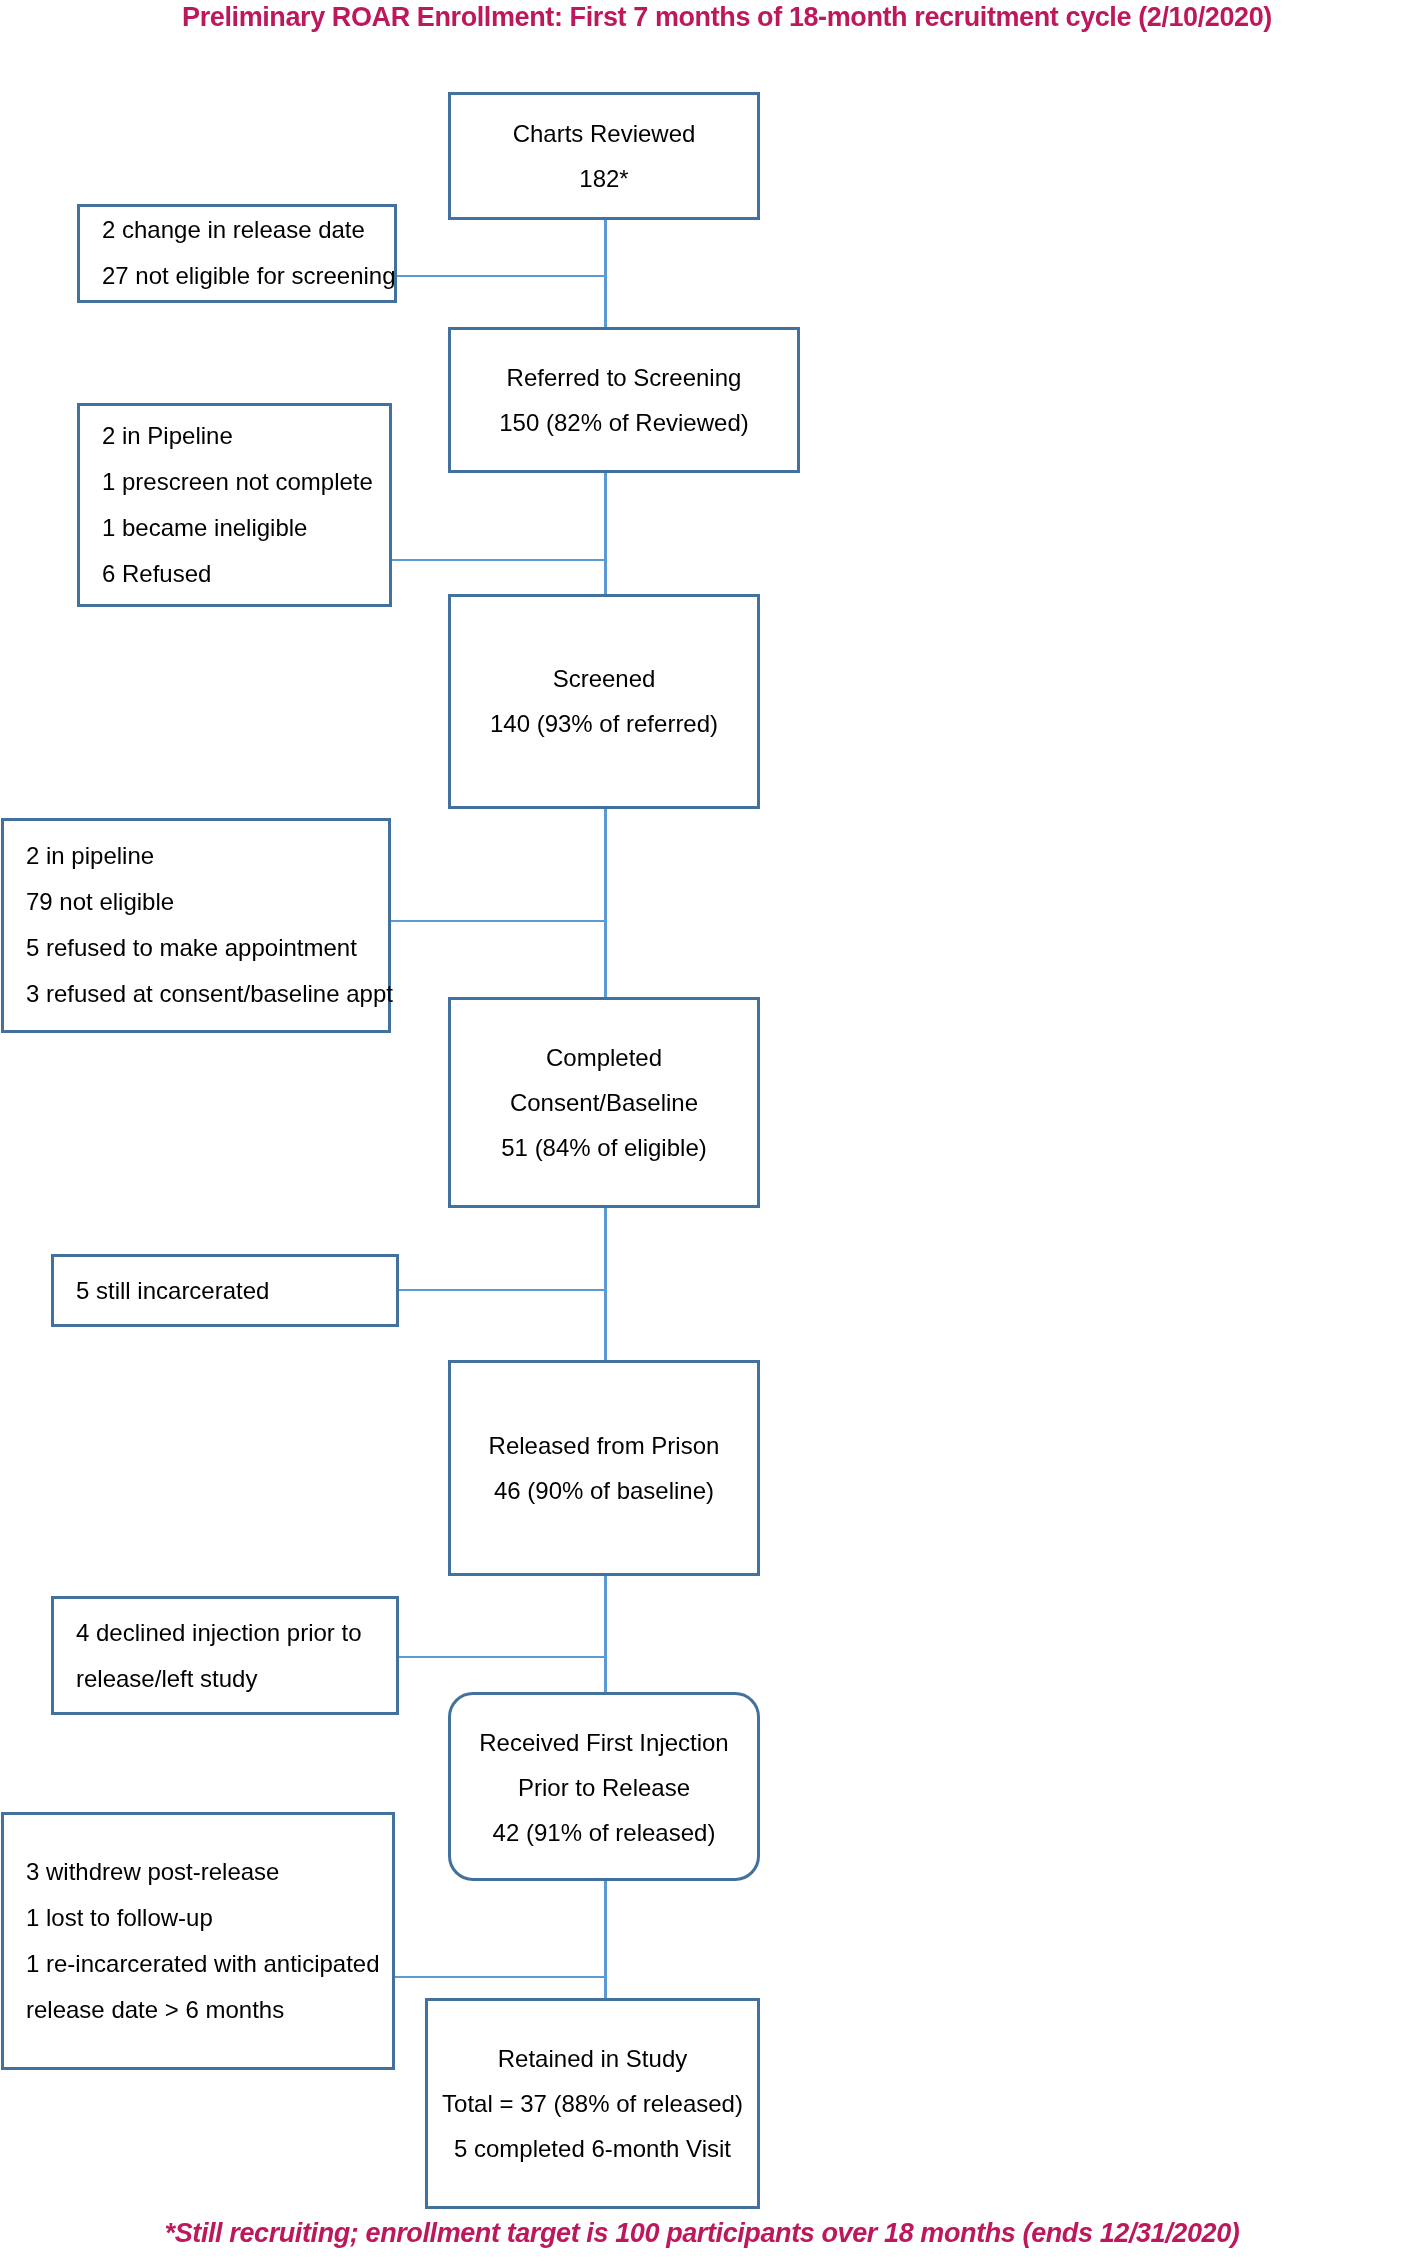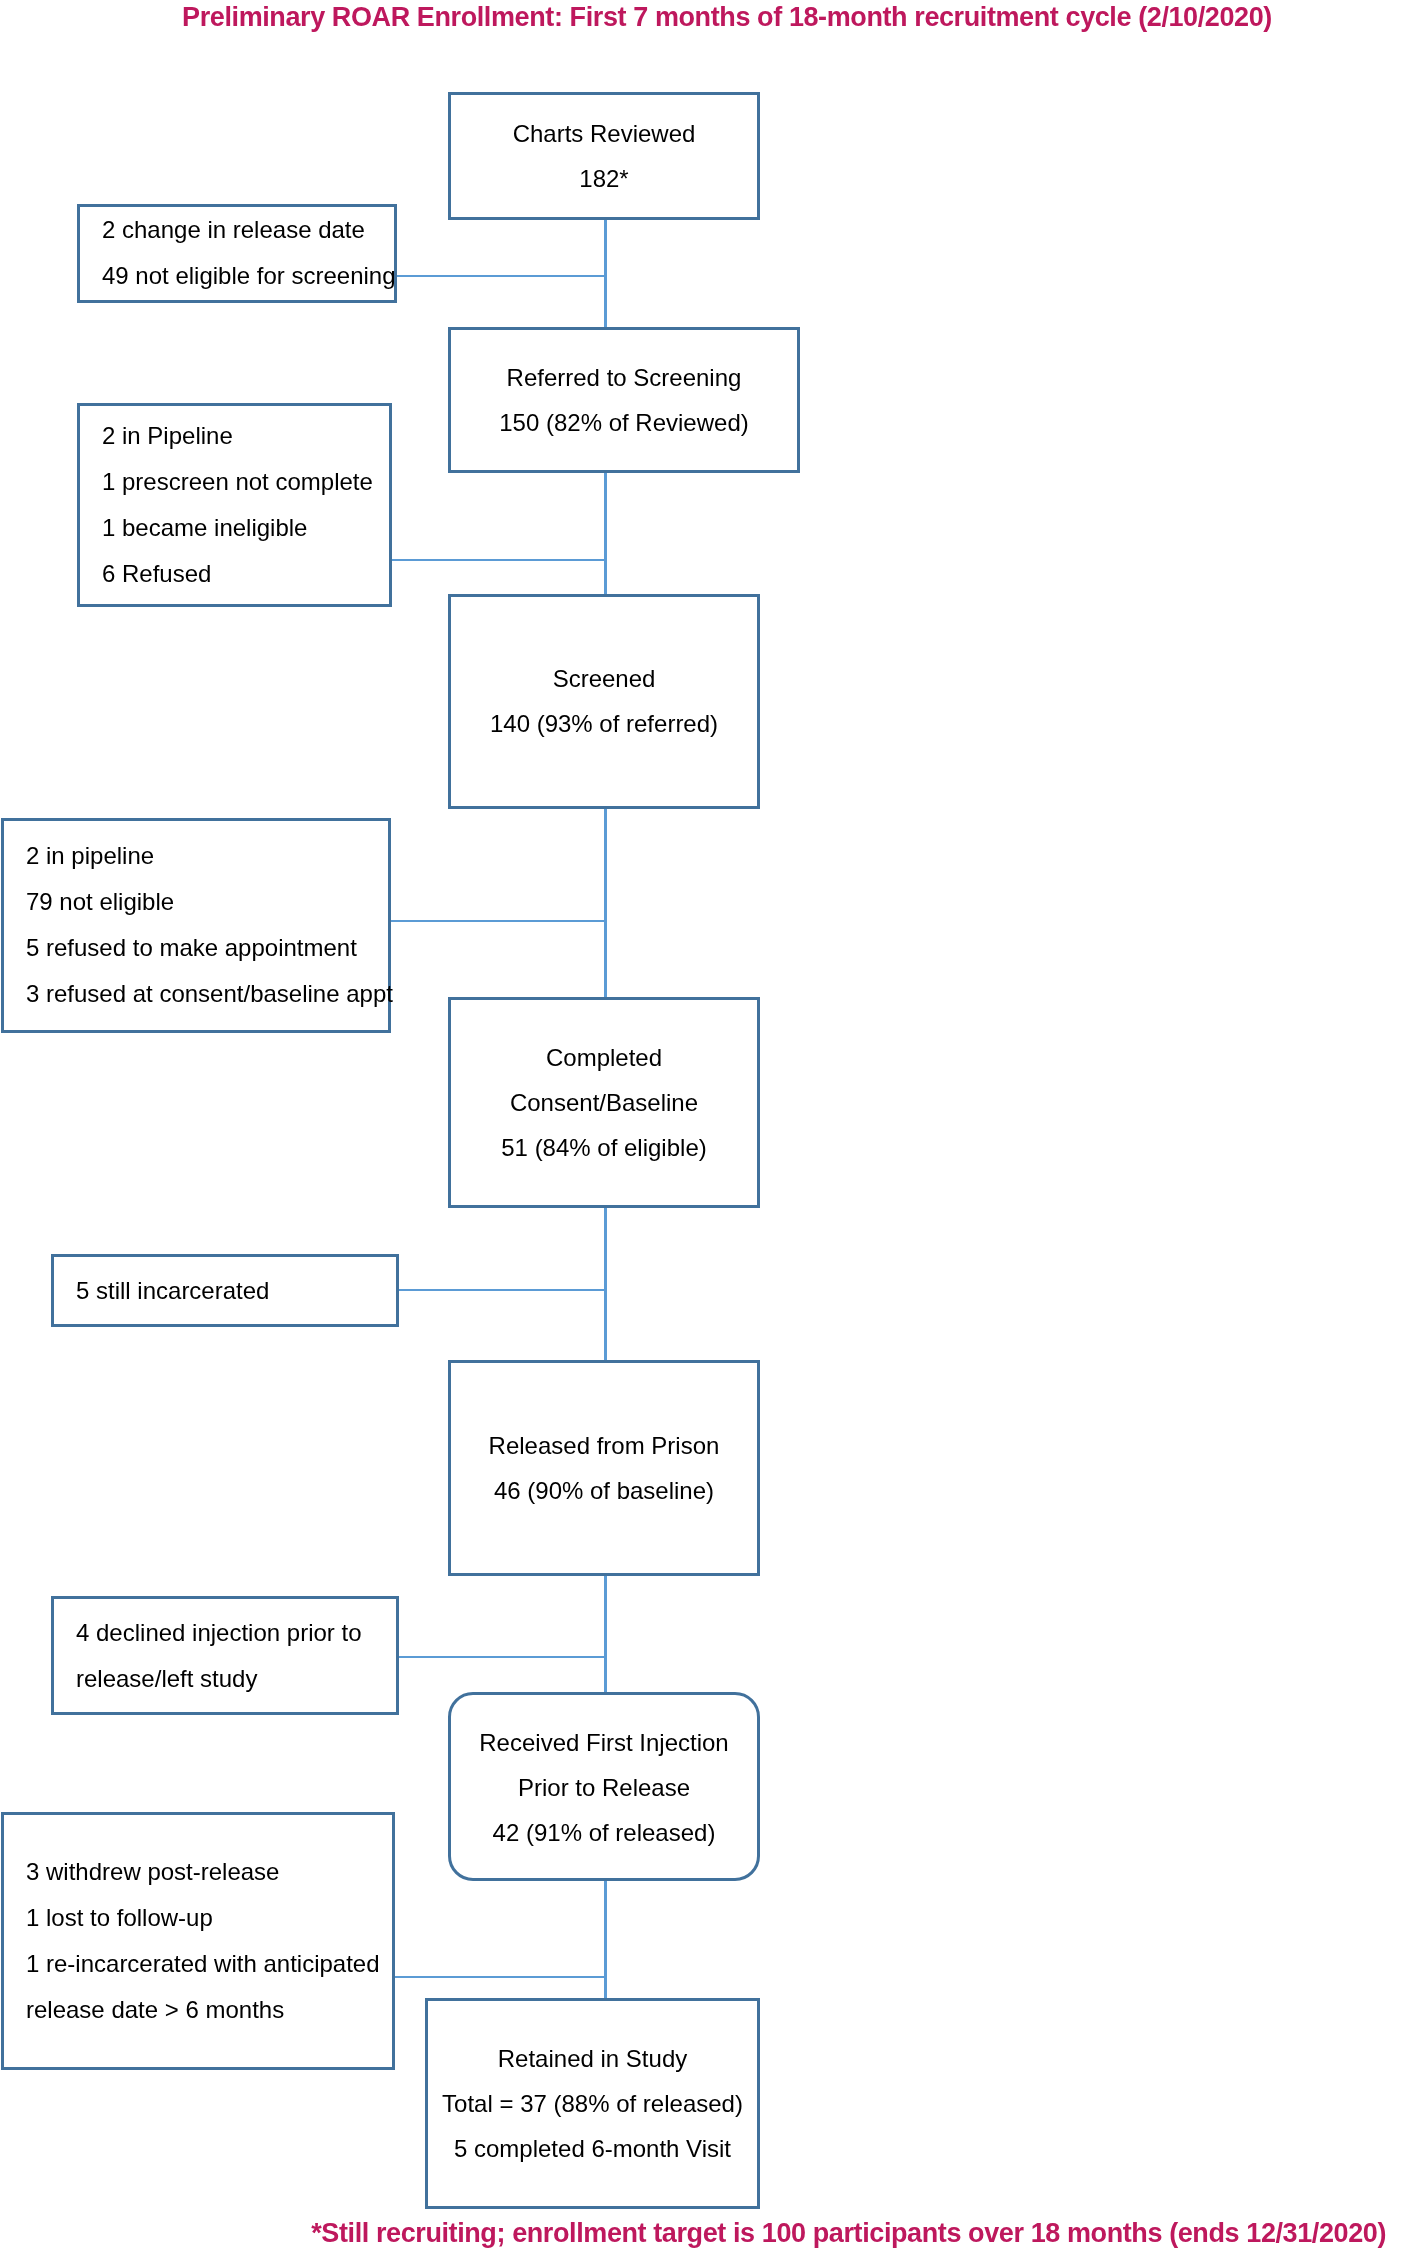--- a/index.html
+++ b/index.html
@@ -23,21 +23,21 @@
   .head-text {
     position: absolute;
     font-weight: bold;
     font-size: 27px;
     letter-spacing: -0.4px;
     white-space: nowrap;
     color: #be185d;
     padding-left: 18px;
   }
   #title  { left: 0; top: 2px;  width: 1418px; text-align: center; }
-  #footnote { left: 0; top: 2218px; width: 1368px; text-align: right; }
+  #footnote { left: 0; top: 2218px; width: 1368px; text-align: center; font-style: italic; }
 
   
   .box {
     position: absolute;
     box-sizing: border-box;
     border: 3px solid #41719C;
     background: #ffffff;
     z-index: 3;
   }
   .box .lines {
@@ -142,21 +142,21 @@
     <div class="lines">
       <div class="line">Retained in Study</div>
       <div class="line">Total = 37 (88% of released)</div>
       <div class="line">5 completed 6-month Visit</div>
     </div>
   </div>
 
   <div class="box left" style="left: 77px; top: 203.7px; width: 320px; height: 98.94px;">
     <div class="lines">
       <div class="line">2 change in release date</div>
-      <div class="line">49 not eligible for screening</div>
+      <div class="line">27 not eligible for screening</div>
     </div>
   </div>
 
   <div class="box left" style="left: 77px; top: 403.035px; width: 315px; height: 203.7px;">
     <div class="lines">
       <div class="line">2 in Pipeline</div>
       <div class="line">1 prescreen not complete</div>
       <div class="line">1 became ineligible</div>
       <div class="line">6 Refused</div>
     </div>

